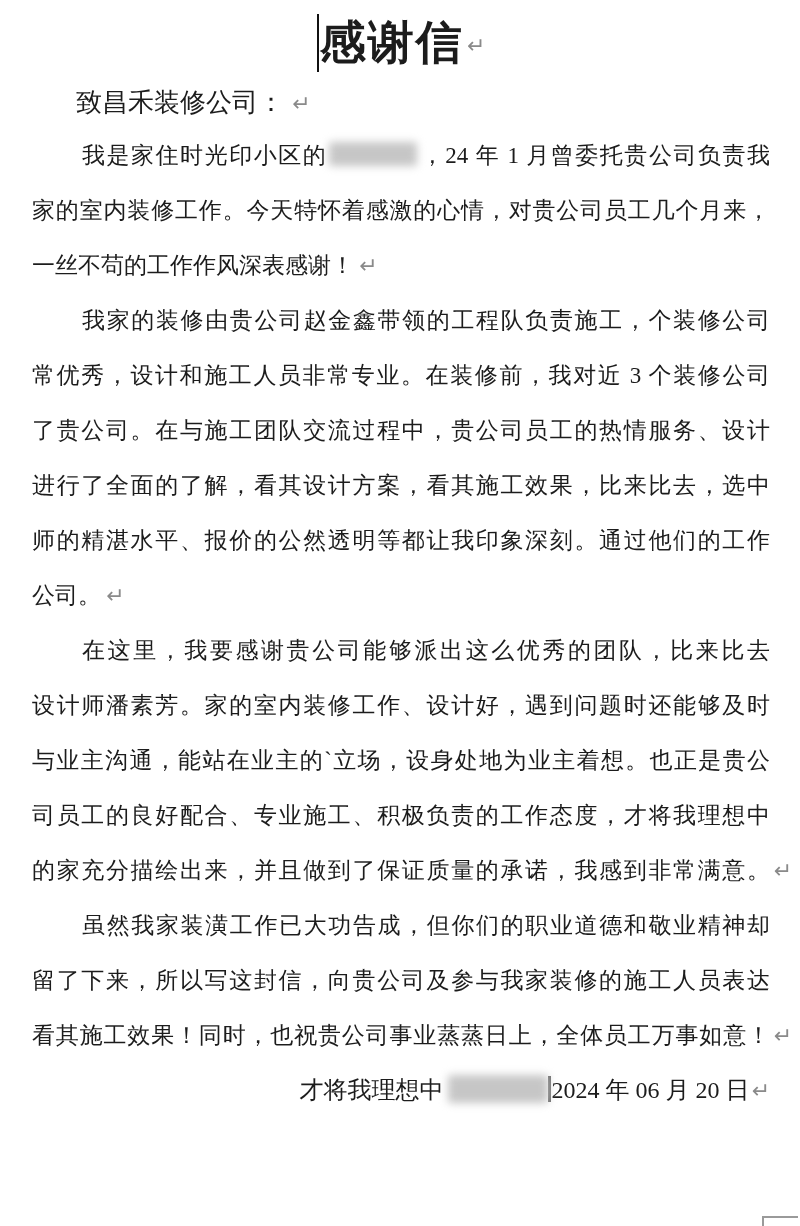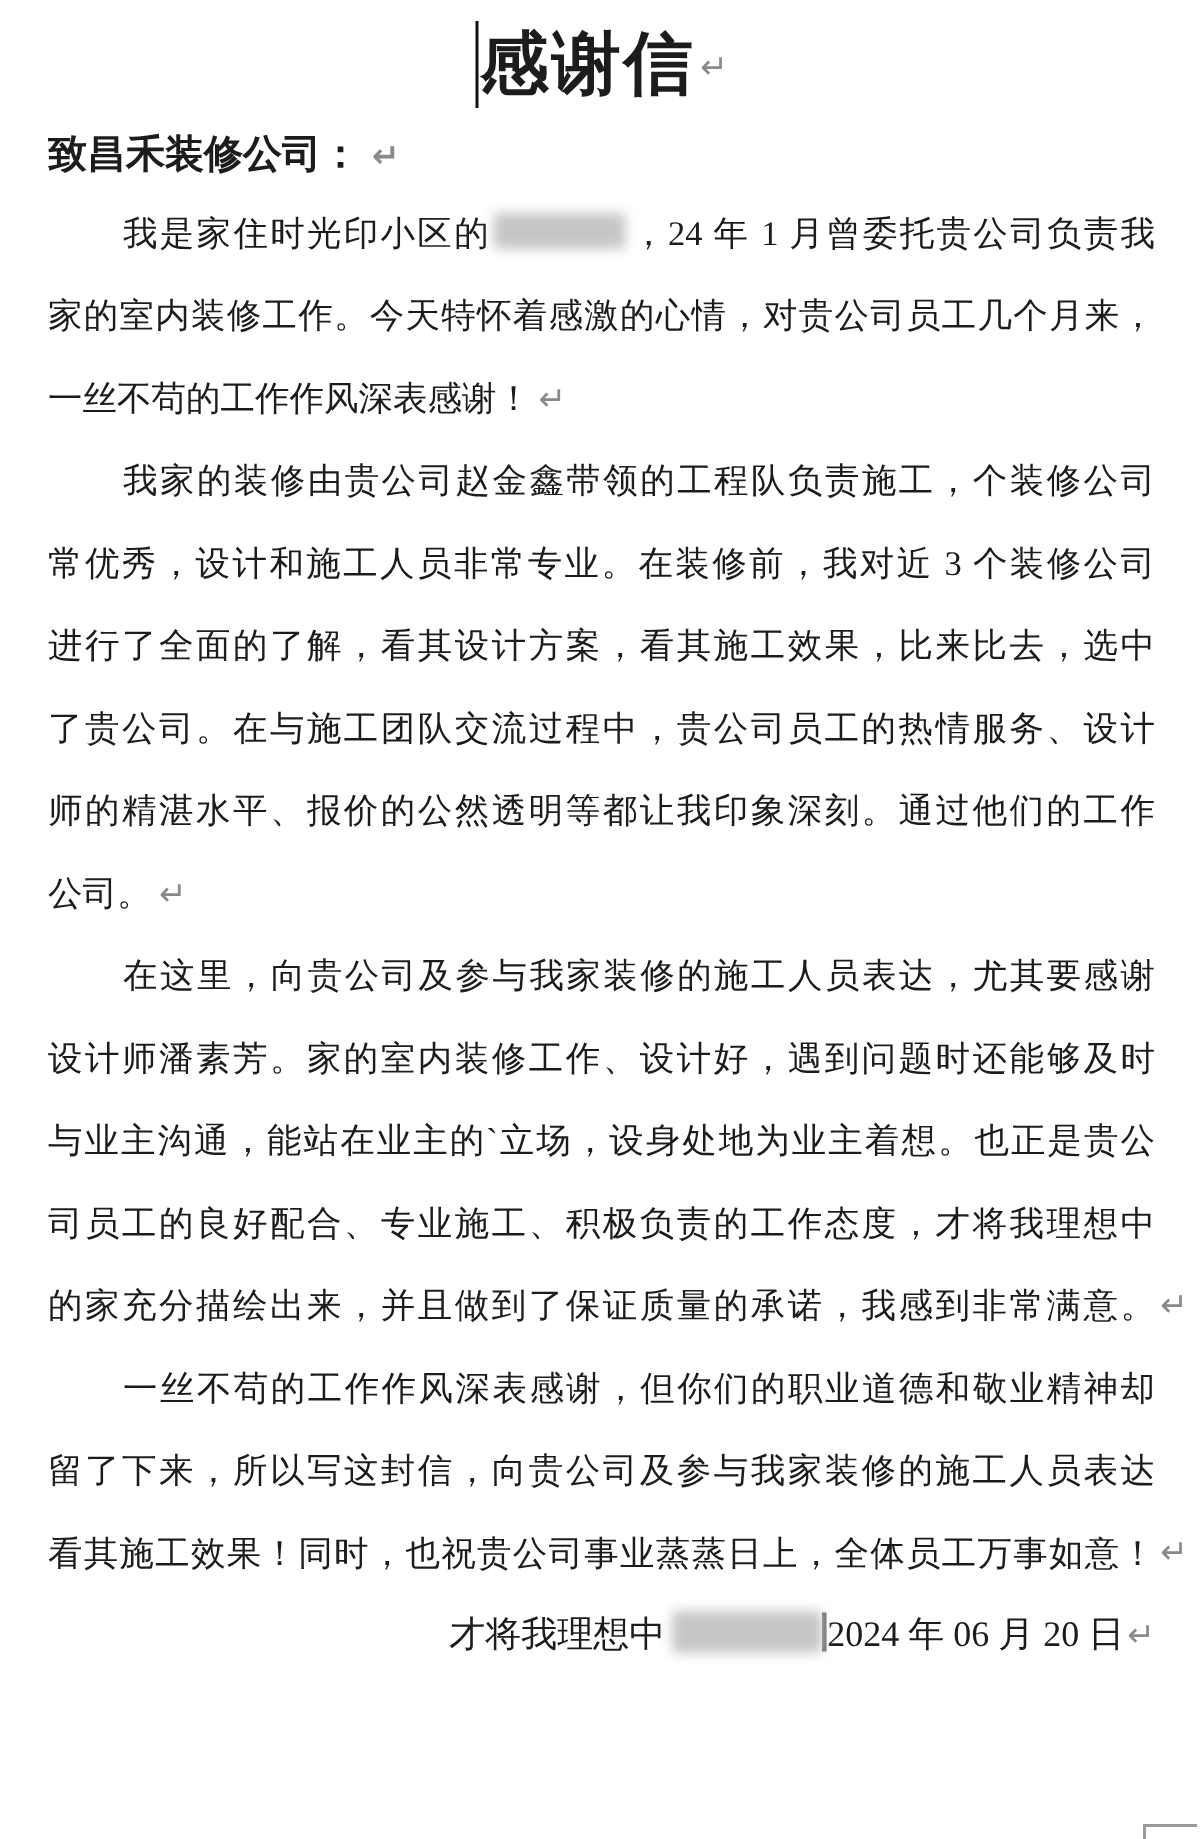--- a/index.html
+++ b/index.html
@@ -41,21 +41,22 @@
     font-size: 30px;
     color: #8a8a8a;
     margin-left: 3px;
     transform: translateY(2px);
   }
   
   .salutation-row {
     height: 50px;
     line-height: 50px;
     font-size: 26px;
-    font-weight: 700;
+    font-weight: 400;
+    margin-left: 44px;
   }
   .salutation-row .pmark { margin-left: 8px; }
   
   .line {
     position: relative;
     height: 55px;
     line-height: 55px;
     font-size: 23px;
     white-space: nowrap;
   }
@@ -137,38 +138,38 @@
     </div>
 
     <div class="line just"><span>家的室内装修工作。今天特怀着感激的心情，对贵公司员工几个月来，</span></div>
 
     <div class="line">
       <span>一丝不苟的工作作风深表感谢！</span><span class="pmark inline">↵</span>
     </div>
 
     <div class="line indent just"><span>我家的装修由贵公司赵金鑫带领的工程队负责施工，个装修公司</span></div>
     <div class="line just"><span>常优秀，设计和施工人员非常专业。在装修前，我对近 3 个装修公司</span></div>
+    <div class="line just"><span>了贵公司。在与施工团队交流过程中，贵公司员工的热情服务、设计</span></div>
     <div class="line just"><span>进行了全面的了解，看其设计方案，看其施工效果，比来比去，选中</span></div>
-    <div class="line just"><span>了贵公司。在与施工团队交流过程中，贵公司员工的热情服务、设计</span></div>
     <div class="line just"><span>师的精湛水平、报价的公然透明等都让我印象深刻。通过他们的工作</span></div>
 
     <div class="line">
       <span>公司。</span><span class="pmark inline">↵</span>
     </div>
 
-    <div class="line indent just"><span>在这里，向贵公司及参与我家装修的施工人员表达，尤其要感谢</span></div>
+    <div class="line indent just"><span>在这里，我要感谢贵公司能够派出这么优秀的团队，比来比去</span></div>
     <div class="line just"><span>设计师潘素芳。家的室内装修工作、设计好，遇到问题时还能够及时</span></div>
     <div class="line just"><span>与业主沟通，能站在业主的`立场，设身处地为业主着想。也正是贵公</span></div>
     <div class="line just"><span>司员工的良好配合、专业施工、积极负责的工作态度，才将我理想中</span></div>
 
     <div class="line just">
       <span>的家充分描绘出来，并且做到了保证质量的承诺，我感到非常满意。</span><span class="pmark abs">↵</span>
     </div>
 
-    <div class="line indent just"><span>一丝不苟的工作作风深表感谢，但你们的职业道德和敬业精神却</span></div>
+    <div class="line indent just"><span>虽然我家装潢工作已大功告成，但你们的职业道德和敬业精神却</span></div>
     <div class="line just"><span>留了下来，所以写这封信，向贵公司及参与我家装修的施工人员表达</span></div>
 
     <div class="line just">
       <span>看其施工效果！同时，也祝贵公司事业蒸蒸日上，全体员工万事如意！</span><span class="pmark abs">↵</span>
     </div>
 
   </div>
 
   <div class="signature-row">
     <span>才将我理想中</span><span class="blur sig-blur"></span><span class="blur-edge"></span><span>2024 年 06 月 20 日</span><span class="pmark">↵</span>

